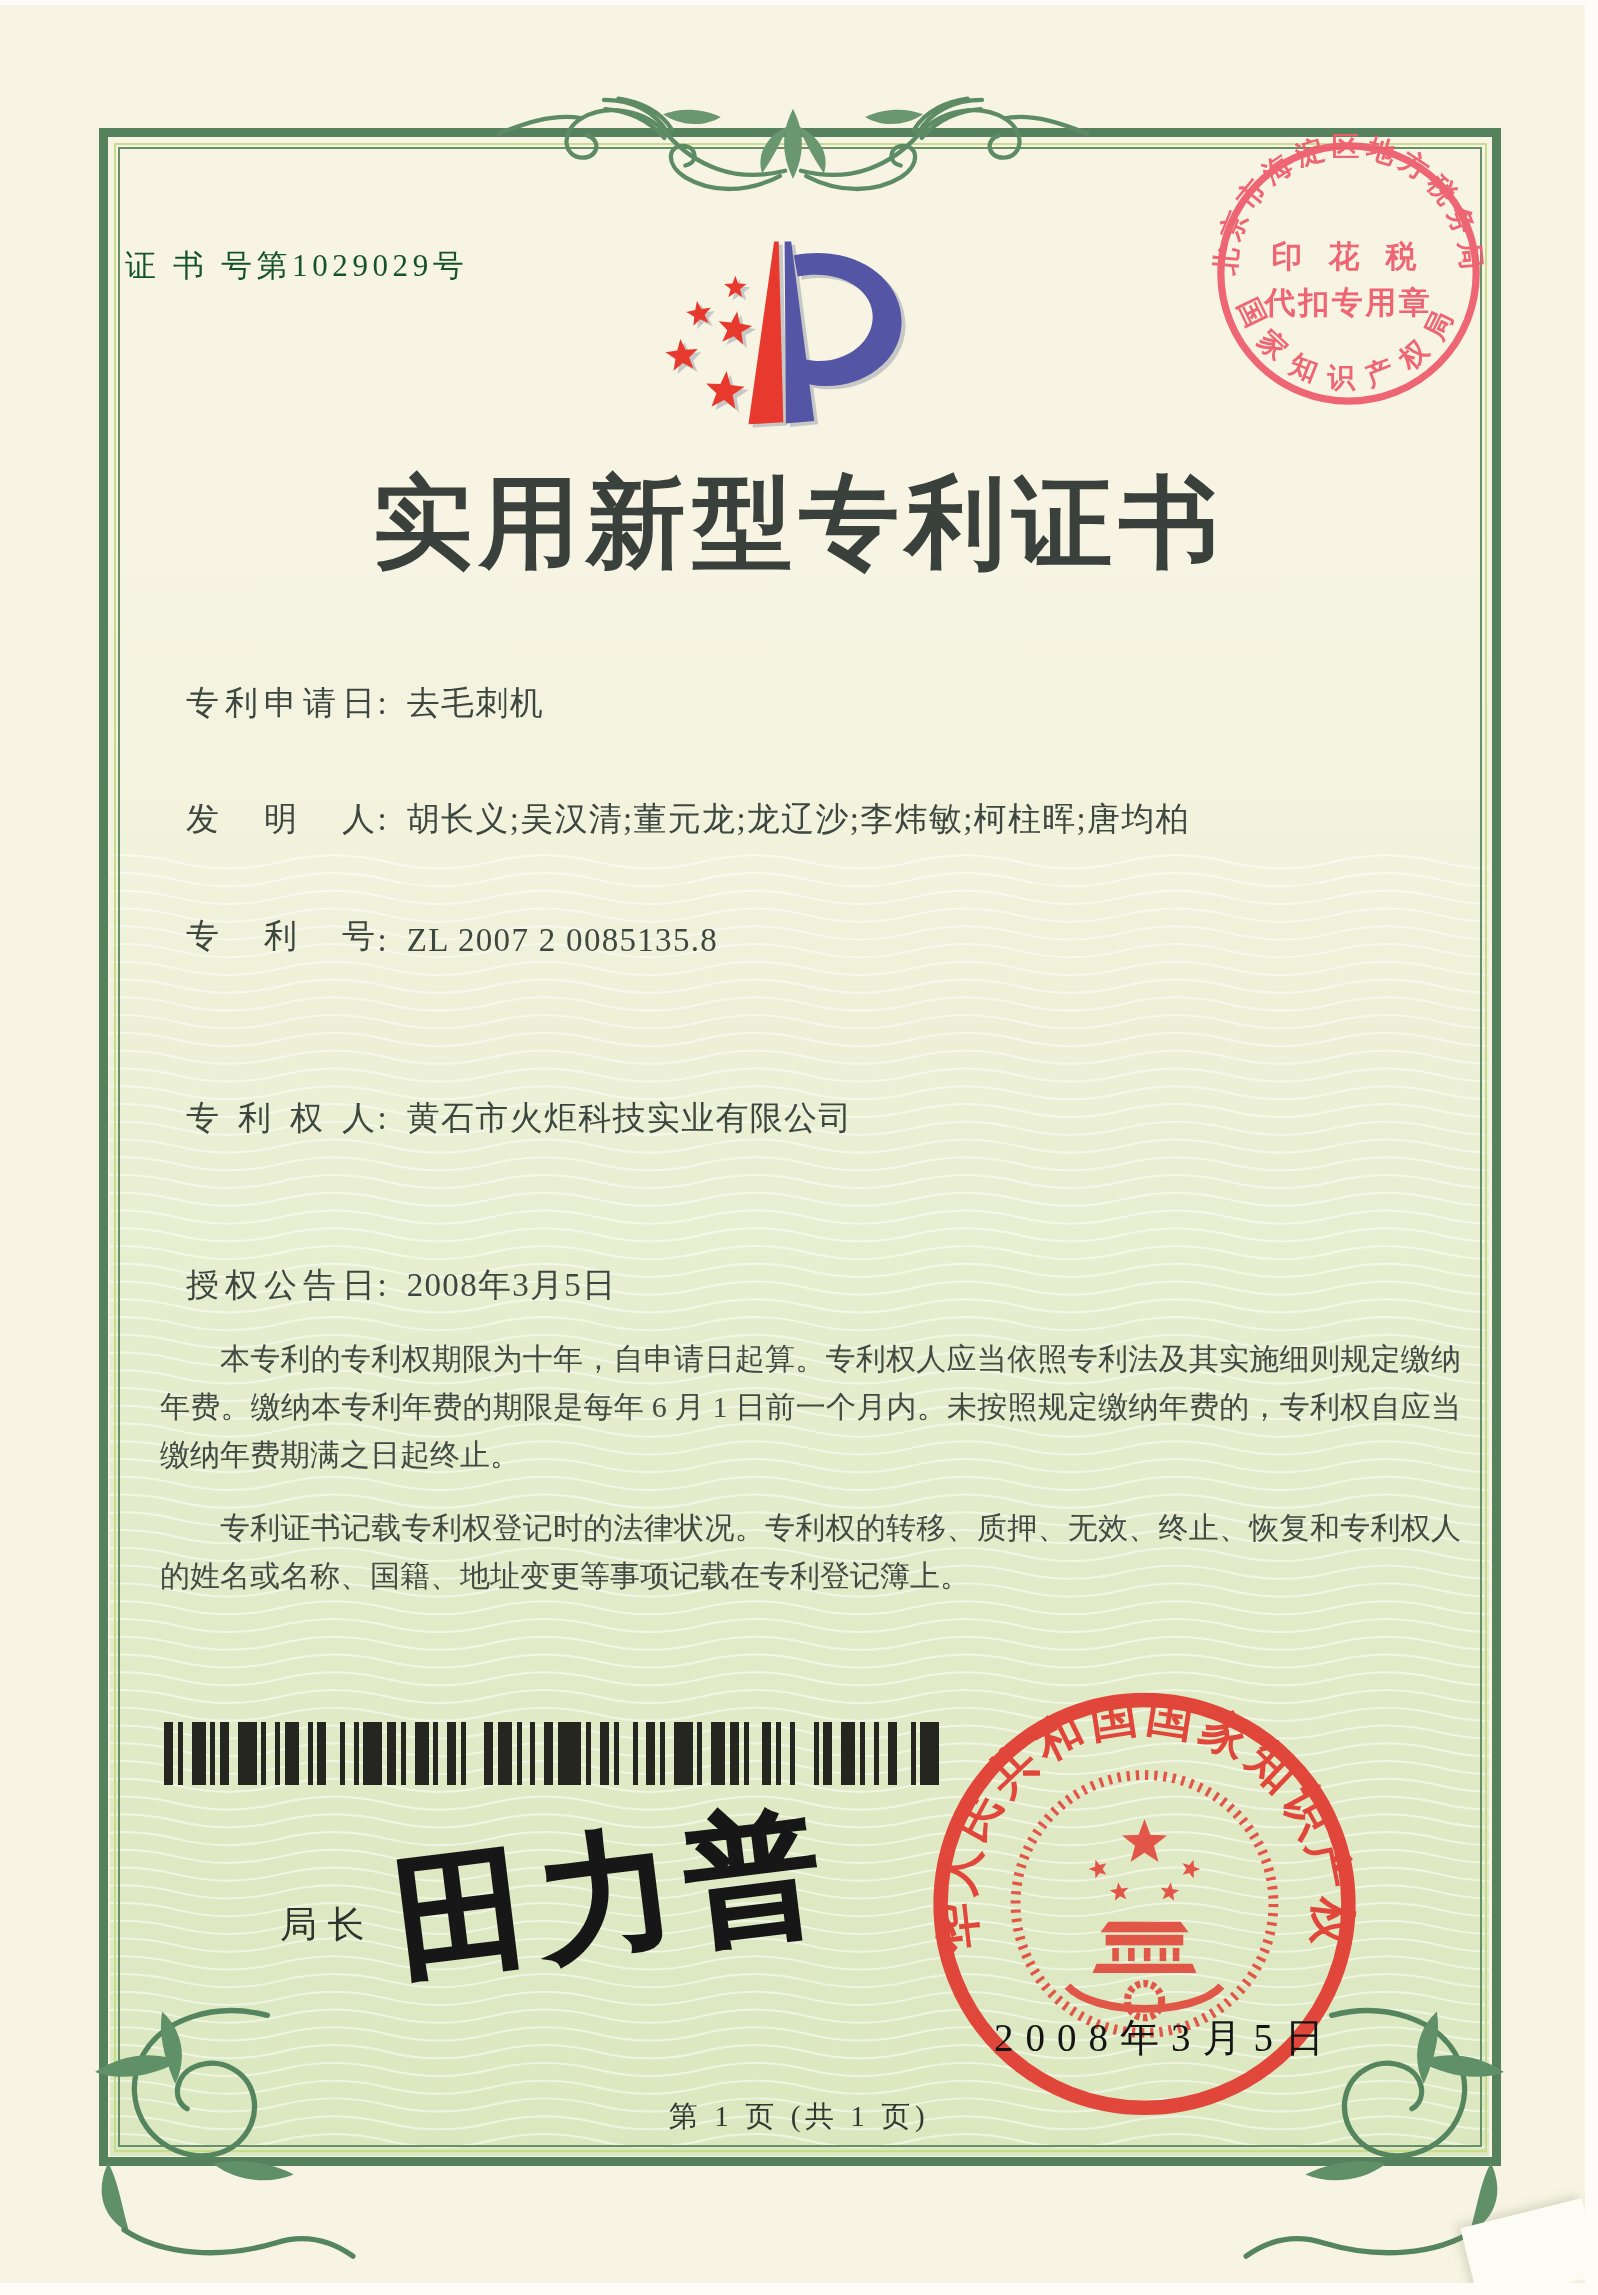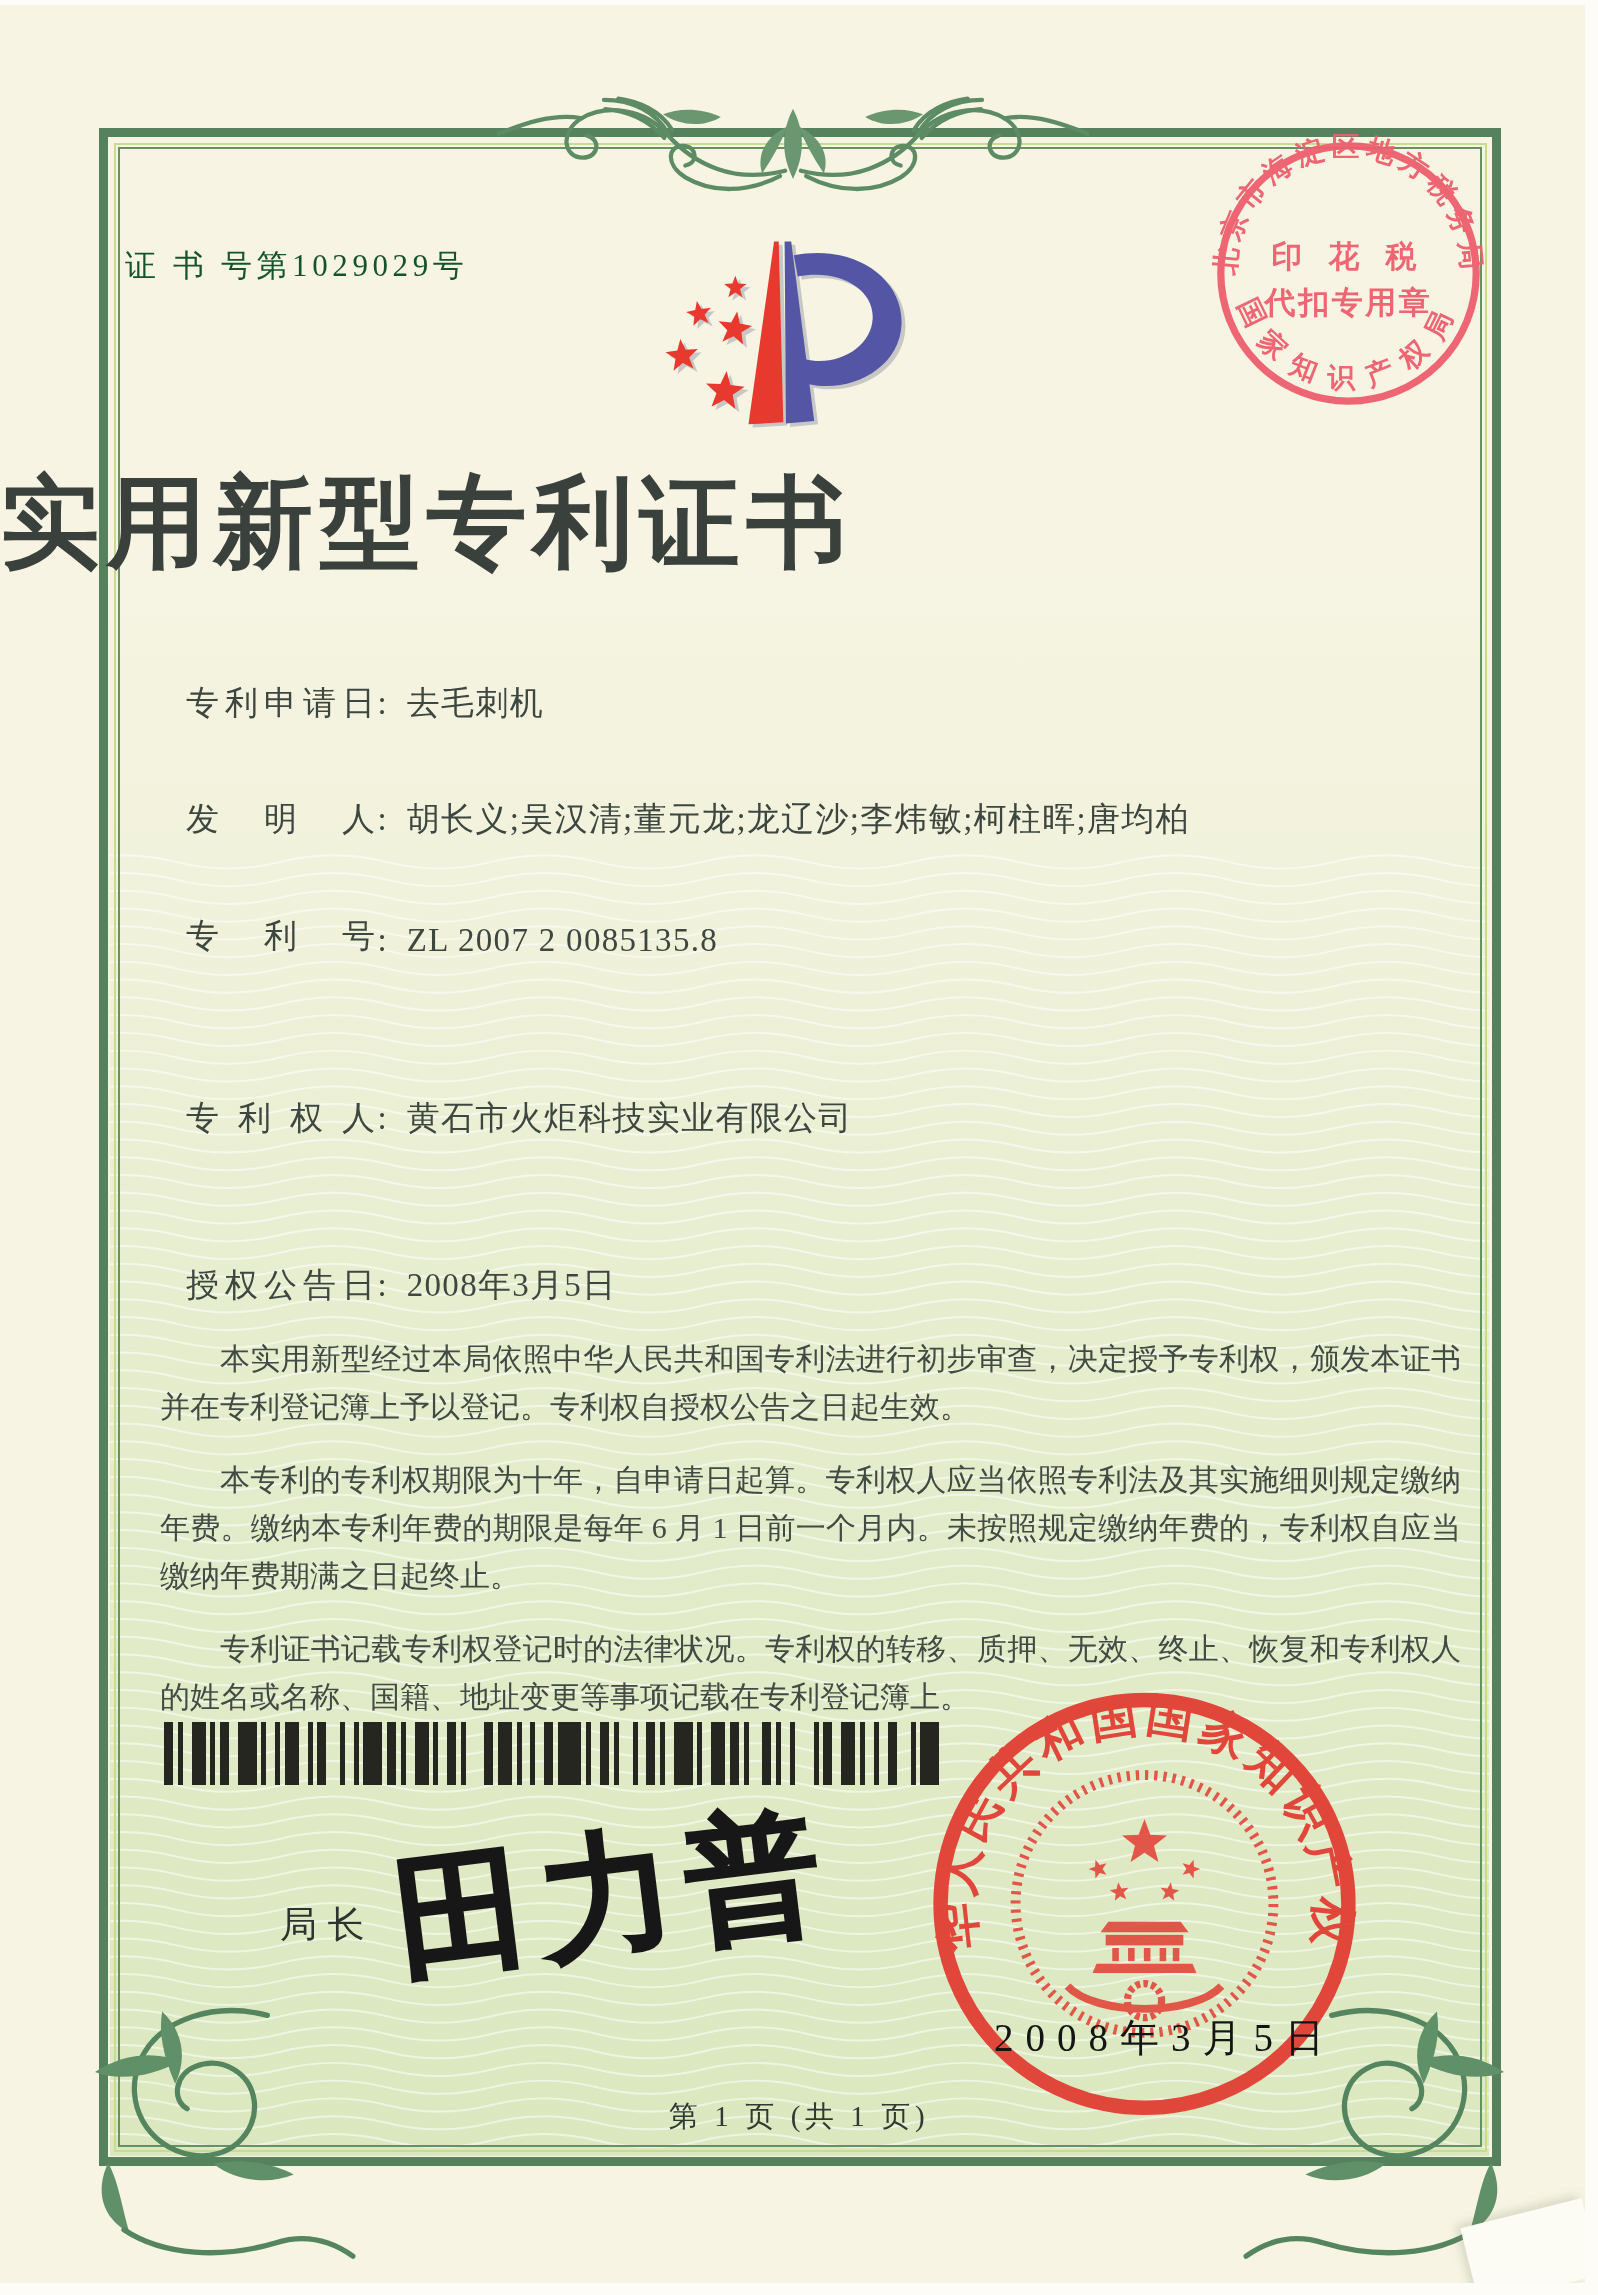--- a/index.html
+++ b/index.html
@@ -16,21 +16,21 @@
   .waves{position:absolute;left:110px;top:852px;width:1379px;height:1299px;z-index:2;overflow:hidden;}
   
   .frame{position:absolute;left:99px;top:128px;width:1402px;height:2038px;z-index:3;}
   .frame .l1{position:absolute;inset:0;border:9.2px solid #55825d;}
   .frame .l2{position:absolute;inset:14.5px;border:2px solid #c9dc8c;}
   .frame .l3{position:absolute;inset:19px;border:2.6px solid #678f68;}
   .orn{position:absolute;z-index:4;}
   
   .cert-number{position:absolute;left:125px;top:245px;font-size:31px;letter-spacing:4.6px;color:#14532d;z-index:5;}
   .logo{position:absolute;left:641px;top:212px;width:303px;height:253px;z-index:5;}
-  .title{position:absolute;left:0;right:0;top:457px;font-size:100px;font-weight:bold;
+  .title{position:absolute;left:0;right:0;top:457px;text-align:center;font-size:100px;font-weight:bold;
     color:#3a413d;letter-spacing:6.6px;z-index:5;}
   .field{position:absolute;left:186px;font-size:33px;color:#3d463f;z-index:5;white-space:nowrap;}
   .flabel{display:inline-block;width:189px;text-align:justify;text-align-last:justify;vertical-align:bottom;}
   .fcolon{display:inline-block;margin-left:2.6px;}
   .fvalue{display:inline-block;margin-left:20px;letter-spacing:1.3px;}
   .paras{position:absolute;left:160px;top:1335px;width:1301px;z-index:5;}
   .paras p{margin:0 0 25px 0;font-size:30px;line-height:48px;text-indent:2em;color:#414b43;text-align:justify;}
   .barcode{position:absolute;left:164px;top:1722px;width:784px;height:63px;z-index:5;}
   .barcode i{position:absolute;top:0;bottom:0;background:#24261f;}
   .sig-label{position:absolute;left:280px;top:1900px;font-size:37px;letter-spacing:10.5px;color:#2c342d;z-index:5;}
@@ -208,21 +208,20 @@
     <span class="flabel">专利号</span><span class="fcolon">:</span><span class="fvalue">ZL 2007 2 0085135.8</span>
   </div>
   <div class="field" style="top:1096px">
     <span class="flabel">专利权人</span><span class="fcolon">:</span><span class="fvalue">黄石市火炬科技实业有限公司</span>
   </div>
   <div class="field" style="top:1263px">
     <span class="flabel">授权公告日</span><span class="fcolon">:</span><span class="fvalue">2008年3月5日</span>
   </div>
 
   <div class="paras">
-    <p>本实用新型经过本局依照中华人民共和国专利法进行初步审查，决定授予专利权，颁发本证书并在专利登记簿上予以登记。专利权自授权公告之日起生效。</p>
     <p>本专利的专利权期限为十年，自申请日起算。专利权人应当依照专利法及其实施细则规定缴纳年费。缴纳本专利年费的期限是每年 6 月 1 日前一个月内。未按照规定缴纳年费的，专利权自应当缴纳年费期满之日起终止。</p>
     <p>专利证书记载专利权登记时的法律状况。专利权的转移、质押、无效、终止、恢复和专利权人的姓名或名称、国籍、地址变更等事项记载在专利登记簿上。</p>
   </div>
 
   <div class="barcode">
       <i style="left:0px;width:9.3px"></i>
       <i style="left:14px;width:4.7px"></i>
       <i style="left:28px;width:14px"></i>
       <i style="left:46px;width:4.7px"></i>
       <i style="left:56px;width:9.3px"></i>

